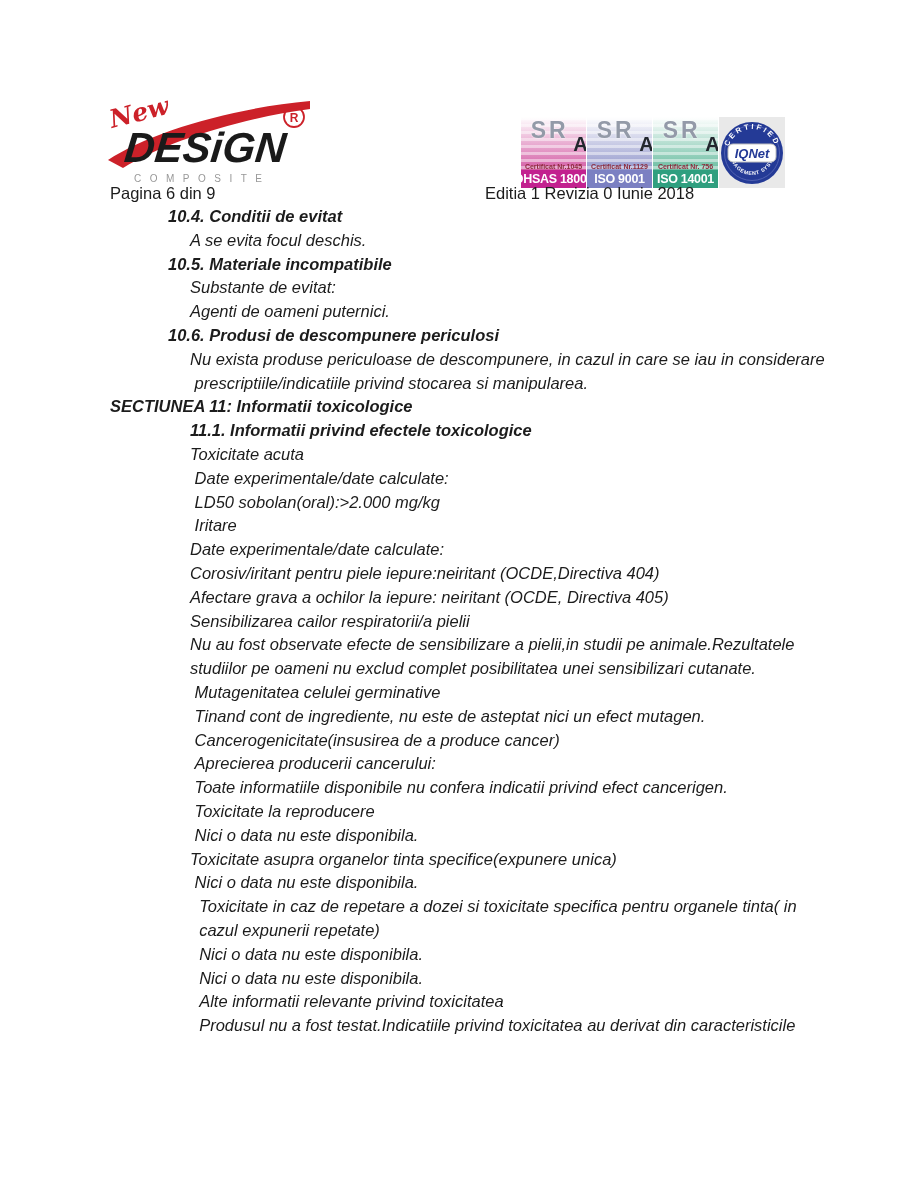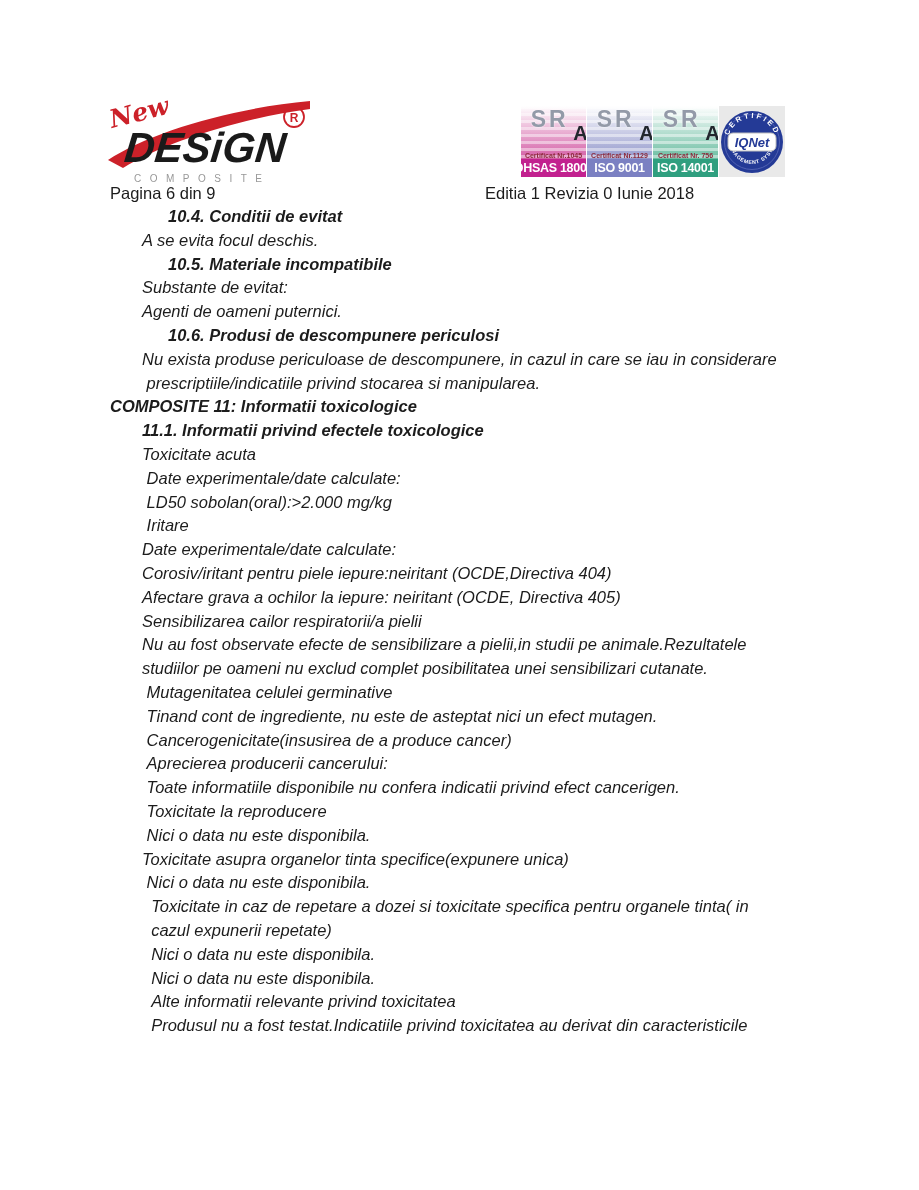--- a/index.html
+++ b/index.html
@@ -7,21 +7,21 @@
     position:relative;
     width:919px;height:1190px;
     background:#ffffff;
     font-family:"Liberation Sans", sans-serif;
     color:#1c1c1c;
     overflow:hidden;
   }
 
   
   .logo-wrap{position:absolute;left:104px;top:98px;width:215px;height:90px;}
-  .badges-wrap{position:absolute;left:521px;top:106px;height:71px;display:flex;align-items:stretch;text-decoration:underline;}
+  .badges-wrap{position:absolute;left:521px;top:117px;height:71px;display:flex;align-items:stretch;text-decoration:underline;}
 
   .badge{
     position:relative;width:65px;height:71px;overflow:hidden;
     background-image:
       repeating-linear-gradient(to bottom, rgba(255,255,255,.45) 0 3px, rgba(255,255,255,0) 3px 7px),
       linear-gradient(to bottom, #ffffff 0%, var(--c) 80%);
     border-right:1px solid #fff;
   }
   .badge .sr{
     position:absolute;top:0px;left:50%;transform:translateX(-60%);
@@ -54,21 +54,21 @@
 
   
   .body-lines{
     position:absolute;left:110px;top:205px;width:800px;
     font-size:16.5px;line-height:23.8px;font-style:italic;
   }
   .line{white-space:pre-wrap;}
   .line.bold{font-weight:bold;}
   .indent-0{margin-left:0;}
   .indent-1{margin-left:58px;}
-  .indent-2{margin-left:32px;}
+  .indent-2{margin-left:80px;}
 </style>
 </head>
 <body>
 
 <div class="page">
 
   <div class="logo-wrap">
     <svg width="215" height="90" viewBox="0 0 215 90">
       <path d="M4,62 C46,34 128,10 206,3 L206,11 C142,19 60,44 19,70 Z" fill="#cc2129"></path>
       <text x="8" y="30" font-family="DejaVu Serif, serif" font-style="italic" font-weight="bold" font-size="25" fill="#cc2129" transform="rotate(-14 8 30)">New</text>
@@ -129,21 +129,21 @@
 
   <main class="body-lines">
       <div class="line indent-1 bold">10.4. Conditii de evitat</div>
       <div class="line indent-2">A se evita focul deschis.</div>
       <div class="line indent-1 bold">10.5. Materiale incompatibile</div>
       <div class="line indent-2">Substante de evitat:</div>
       <div class="line indent-2">Agenti de oameni puternici.</div>
       <div class="line indent-1 bold">10.6. Produsi de descompunere periculosi</div>
       <div class="line indent-2">Nu exista produse periculoase de descompunere, in cazul in care se iau in considerare</div>
       <div class="line indent-2"> prescriptiile/indicatiile privind stocarea si manipularea.</div>
-      <div class="line indent-0 bold">COMPOSITE 11: Informatii toxicologice</div>
+      <div class="line indent-0 bold">SECTIUNEA 11: Informatii toxicologice</div>
       <div class="line indent-2 bold">11.1. Informatii privind efectele toxicologice</div>
       <div class="line indent-2">Toxicitate acuta</div>
       <div class="line indent-2"> Date experimentale/date calculate:</div>
       <div class="line indent-2"> LD50 sobolan(oral):&gt;2.000 mg/kg</div>
       <div class="line indent-2"> Iritare</div>
       <div class="line indent-2">Date experimentale/date calculate:</div>
       <div class="line indent-2">Corosiv/iritant pentru piele iepure:neiritant (OCDE,Directiva 404)</div>
       <div class="line indent-2">Afectare grava a ochilor la iepure: neiritant (OCDE, Directiva 405)</div>
       <div class="line indent-2">Sensibilizarea cailor respiratorii/a pielii</div>
       <div class="line indent-2">Nu au fost observate efecte de sensibilizare a pielii,in studii pe animale.Rezultatele</div>

